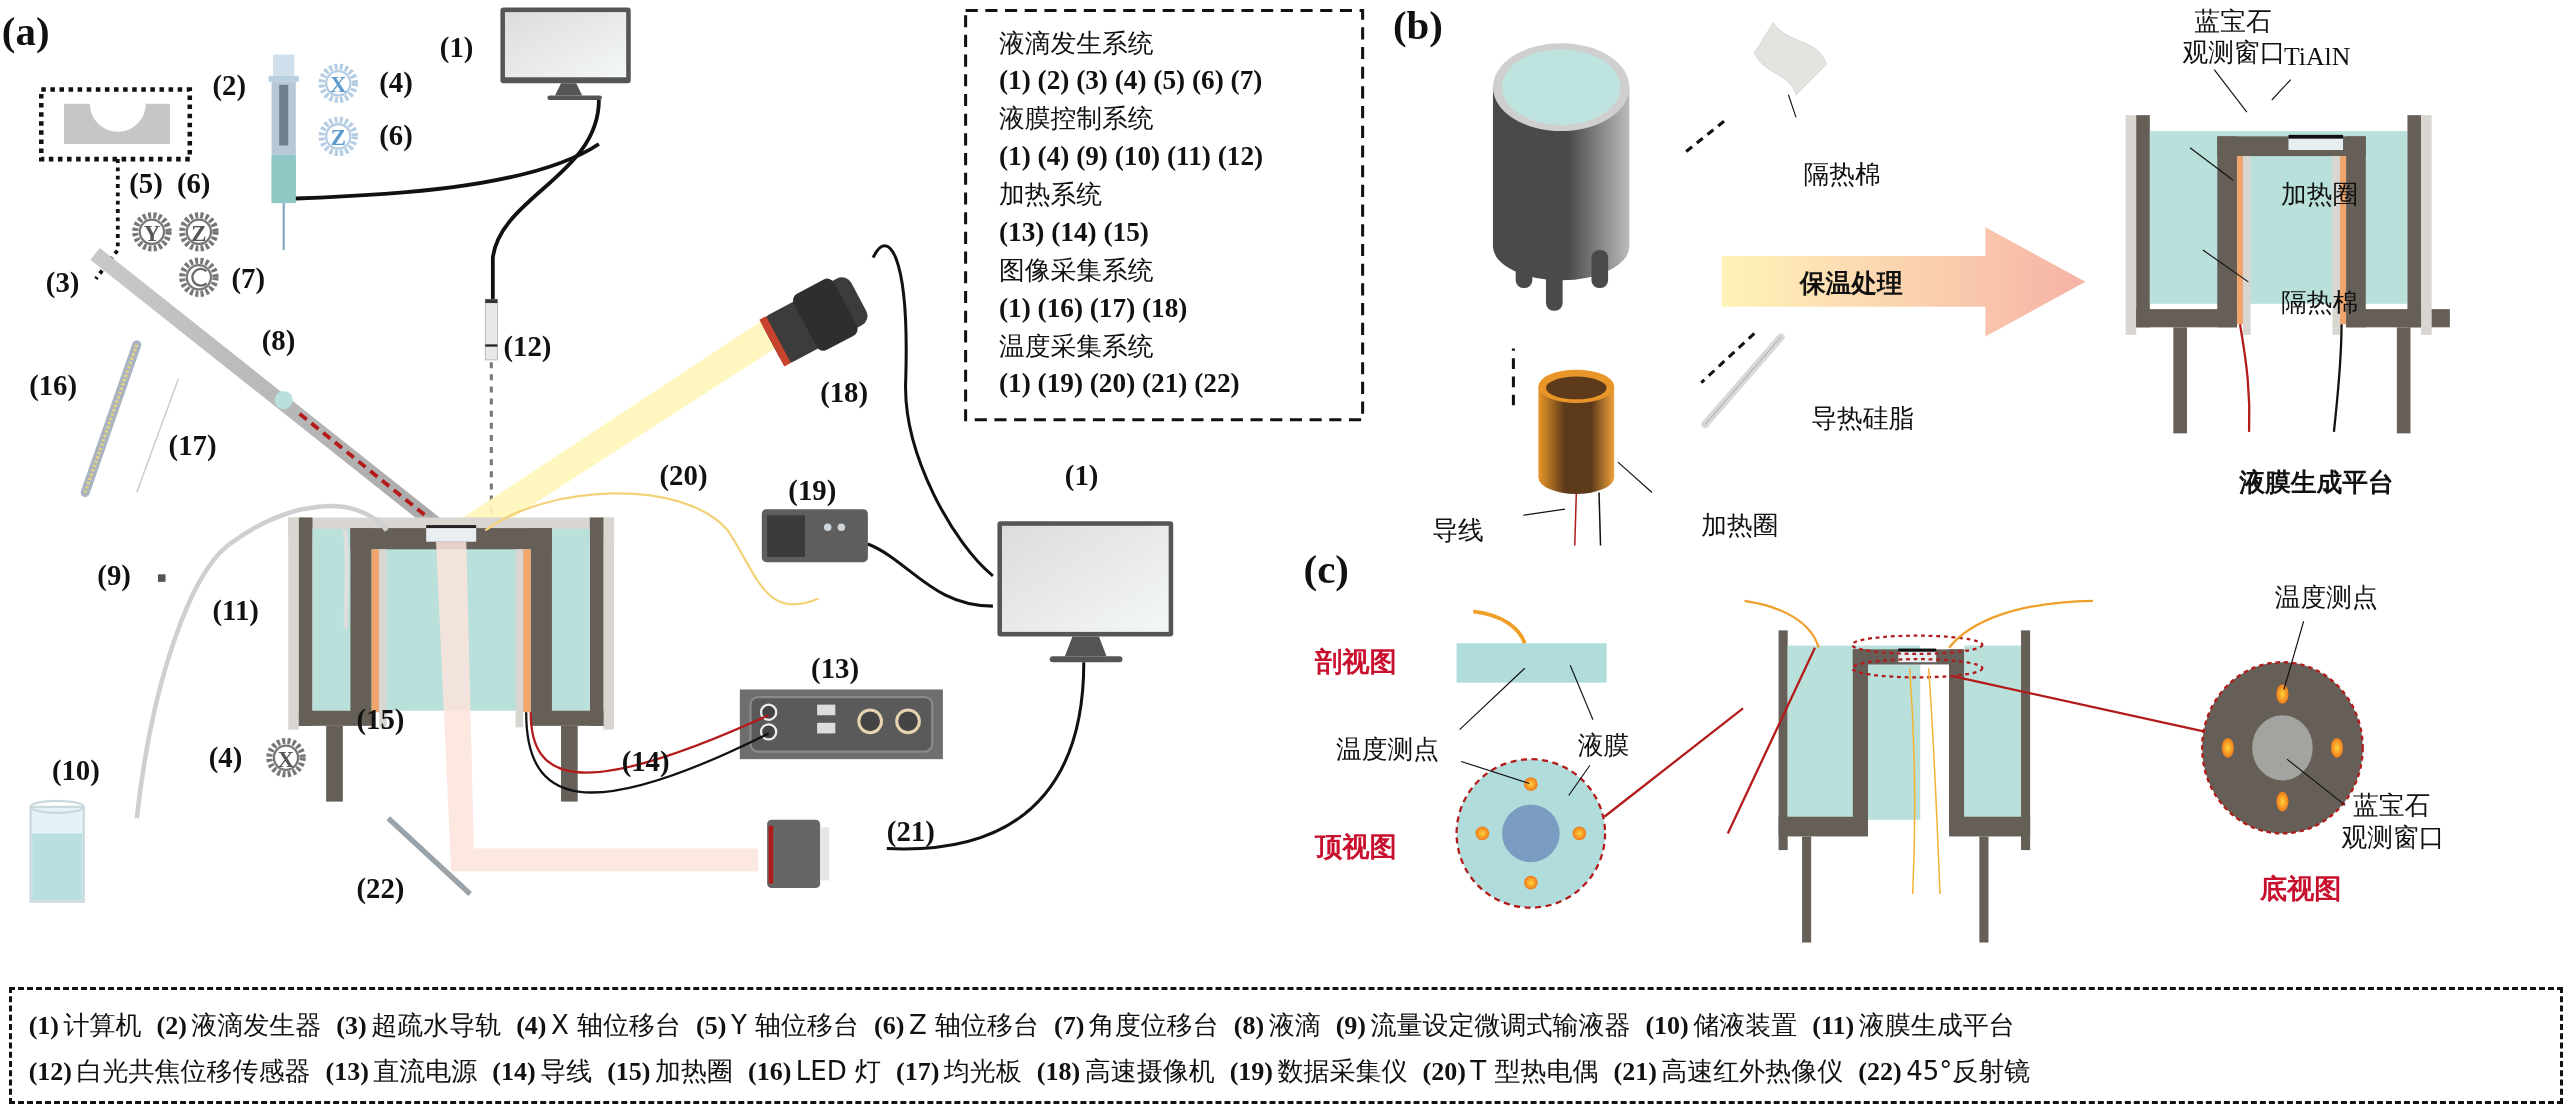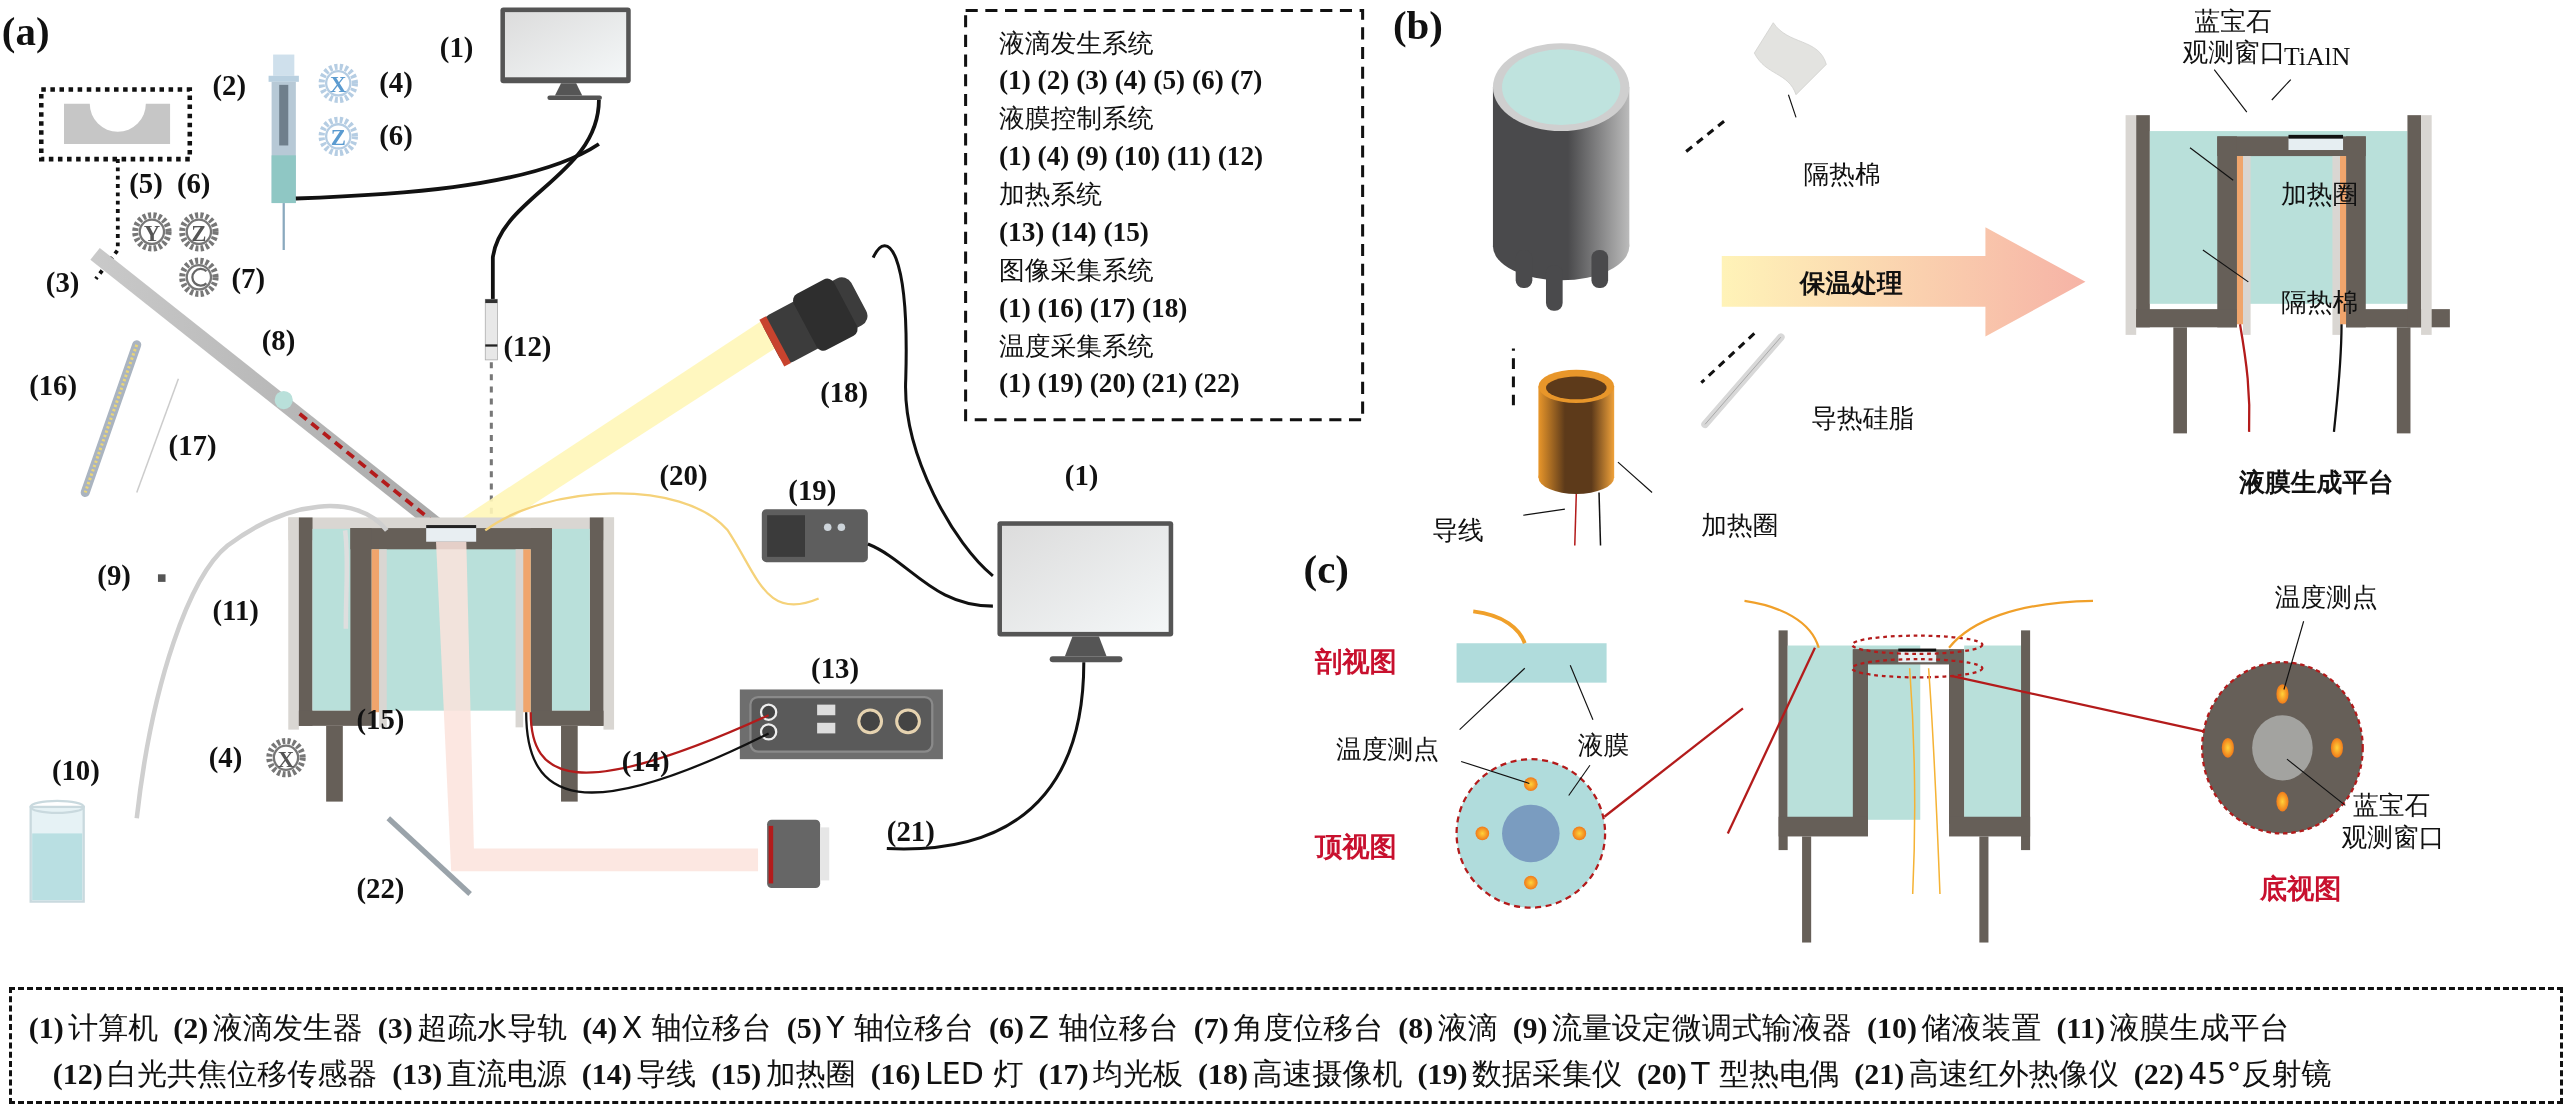--- a/index.html
+++ b/index.html
@@ -9,24 +9,24 @@
   .lbl { font-family:"Liberation Serif","DejaVu Serif",serif; font-weight:bold; font-size:38px; fill:#111; }
   .panel { font-family:"Liberation Serif","DejaVu Serif",serif; font-weight:bold; font-size:54px; fill:#111; }
   .cn { font-family:"DejaVu Sans","Liberation Sans",sans-serif; font-size:34px; fill:#111; }
   .cnb { font-family:"DejaVu Sans","Liberation Sans",sans-serif; font-size:34px; fill:#111; font-weight:bold; }
   .cnred { font-family:"DejaVu Sans","Liberation Sans",sans-serif; font-size:36px; fill:#c8102e; font-weight:bold; }
   .sys-title { font-family:"DejaVu Sans","Liberation Sans",sans-serif; font-size:34px; fill:#111; }
   .sys-items { font-family:"Liberation Serif","DejaVu Serif",serif; font-size:36px; font-weight:bold; fill:#111; }
   .legend-box { position:absolute; left:9px; top:987px; width:2554px; height:117px;
                 border:3px dashed #111; box-sizing:border-box; }
   .legend-row { position:absolute; left:16.7px; white-space:nowrap;
-                font-family:"DejaVu Sans","Liberation Sans",sans-serif; font-size:30px; color:#111; }
+                font-family:"DejaVu Sans","Liberation Sans",sans-serif; font-size:26px; color:#111; }
   .legend-row span { margin-right:15px; }
   .legend-row .num { font-family:"Liberation Serif","DejaVu Serif",serif; font-weight:bold; margin-right:4.5px; }
-  .row1 { top:18px; } .row2 { top:64px;margin-left:24px; }
+  .row1 { top:18px; } .row2 { top:64px; }
 </style>
 </head>
 <body>
 
 <svg id="scene" viewBox="0 0 3399 1469" xmlns="http://www.w3.org/2000/svg">
   <defs>
     <linearGradient id="cylGrad" x1="0" x2="1" y1="0" y2="0">
       <stop offset="0" stop-color="#4a4a4c"></stop>
         <stop offset="0.55" stop-color="#4a4a4c"></stop>
         <stop offset="1" stop-color="#bbbbbb"></stop>

